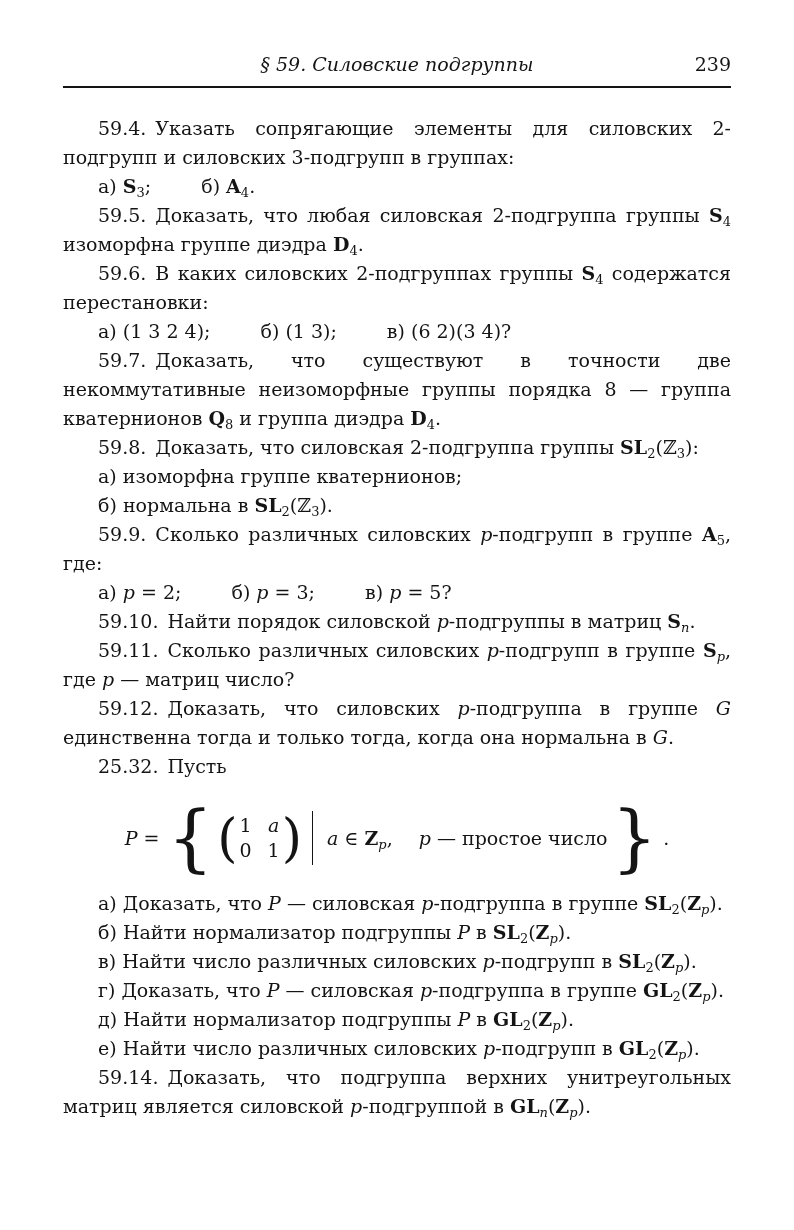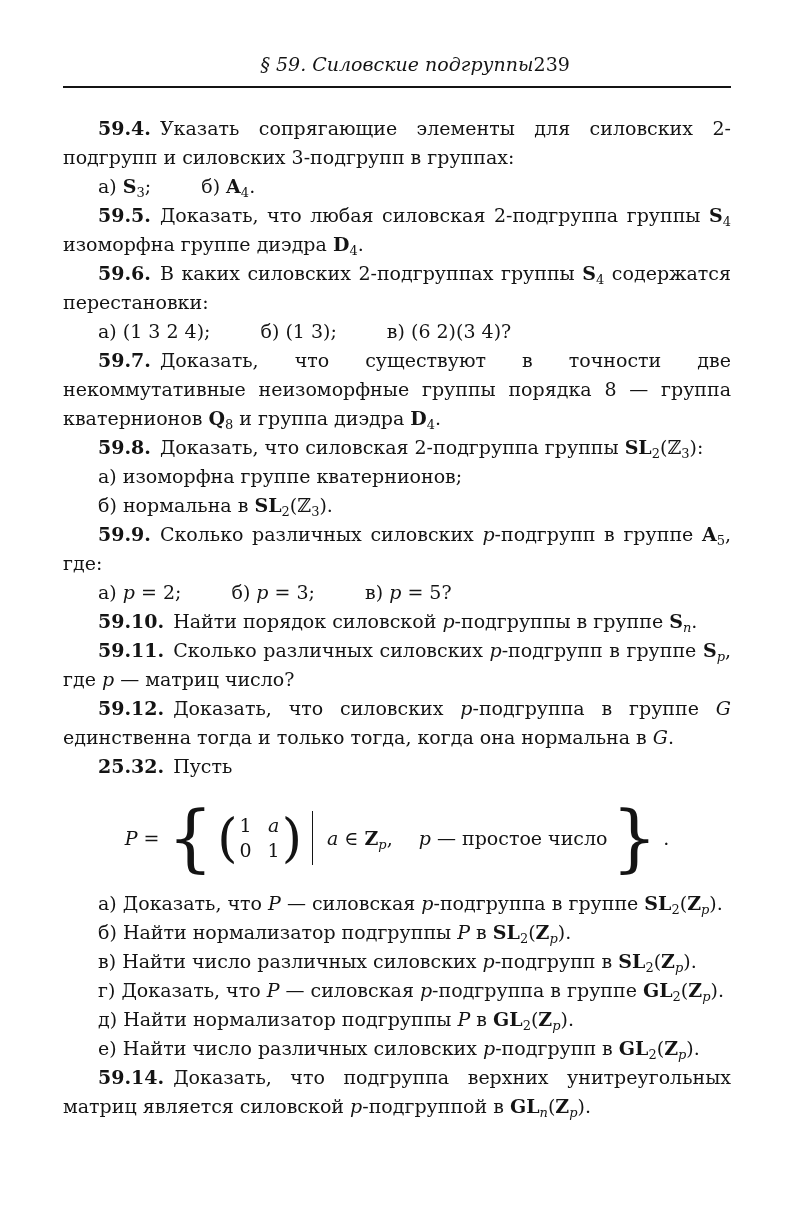--- a/index.html
+++ b/index.html
@@ -8,28 +8,28 @@
     background:#ffffff;color:#141414;
     font-family:"DejaVu Serif","DejaVu Sans",serif;
     font-size:19px;line-height:29px;
     padding:50px 63px 16px 63px;overflow:hidden;
   }
   .page-header{
     display:grid;grid-template-columns:1fr auto 1fr;align-items:baseline;
     border-bottom:2px solid #141414;padding-bottom:7px;
   }
   .htitle{font-style:italic;text-align:center;white-space:nowrap;}
-  .hpage{}
+  .hpage{text-align:right;}
   .content p{margin:0;}
   .problem{margin-top:8px;text-align:justify;text-indent:35px;}
   .problem.first{margin-top:26px;}
   .items-row{margin-top:2px;text-indent:35px;}
   .item-line{margin-top:2px;text-indent:35px;text-align:justify;}
   .item-gap{display:inline-block;width:50px;}
-  .pnum{font-weight:bold;margin-right:9px;}
+  .pnum{font-weight:normal;margin-right:9px;}
   .s-n{}
   .s-b{font-weight:bold;}
   .s-i{font-style:italic;}
   .s-sb,.s-si{font-size:13px;vertical-align:-4px;line-height:0;}
   .s-si{font-style:italic;}
   .formula{
     display:flex;align-items:center;justify-content:center;
     margin:14px 0 8px 0;height:86px;text-indent:0;
   }
   .f-lhs{margin-right:4px;}
@@ -57,21 +57,21 @@
       <p class="items-row"><span><span class="s-n">а) </span><span class="s-b">S</span><span class="s-sb">3</span><span class="s-n">;</span></span><span class="item-gap"></span><span><span class="s-n">б) </span><span class="s-b">A</span><span class="s-sb">4</span><span class="s-n">.</span></span></p>
       <p class="problem"><span class="pnum">59.5.</span><span class="s-n">Доказать, что любая силовская 2-подгруппа группы </span><span class="s-b">S</span><span class="s-sb">4</span><span class="s-n"> изоморфна группе диэдра </span><span class="s-b">D</span><span class="s-sb">4</span><span class="s-n">.</span></p>
       <p class="problem"><span class="pnum">59.6.</span><span class="s-n">В каких силовских 2-подгруппах группы </span><span class="s-b">S</span><span class="s-sb">4</span><span class="s-n"> содержатся перестановки:</span></p>
       <p class="items-row"><span><span class="s-n">а) (1 3 2 4);</span></span><span class="item-gap"></span><span><span class="s-n">б) (1 3);</span></span><span class="item-gap"></span><span><span class="s-n">в) (6 2)(3 4)?</span></span></p>
       <p class="problem"><span class="pnum">59.7.</span><span class="s-n">Доказать, что существуют в точности две некоммутативные неизоморфные группы порядка 8 — группа кватернионов </span><span class="s-b">Q</span><span class="s-sb">8</span><span class="s-n"> и группа диэдра </span><span class="s-b">D</span><span class="s-sb">4</span><span class="s-n">.</span></p>
       <p class="problem"><span class="pnum">59.8.</span><span class="s-n">Доказать, что силовская 2-подгруппа группы </span><span class="s-b">SL</span><span class="s-sb">2</span><span class="s-n">(ℤ</span><span class="s-sb">3</span><span class="s-n">):</span></p>
       <p class="item-line"><span class="s-n">а) изоморфна группе кватернионов;</span></p>
       <p class="item-line"><span class="s-n">б) нормальна в </span><span class="s-b">SL</span><span class="s-sb">2</span><span class="s-n">(ℤ</span><span class="s-sb">3</span><span class="s-n">).</span></p>
       <p class="problem"><span class="pnum">59.9.</span><span class="s-n">Сколько различных силовских </span><span class="s-i">p</span><span class="s-n">-подгрупп в группе </span><span class="s-b">A</span><span class="s-sb">5</span><span class="s-n">, где:</span></p>
       <p class="items-row"><span><span class="s-n">а) </span><span class="s-i">p</span><span class="s-n"> = 2;</span></span><span class="item-gap"></span><span><span class="s-n">б) </span><span class="s-i">p</span><span class="s-n"> = 3;</span></span><span class="item-gap"></span><span><span class="s-n">в) </span><span class="s-i">p</span><span class="s-n"> = 5?</span></span></p>
-      <p class="problem"><span class="pnum">59.10.</span><span class="s-n">Найти порядок силовской </span><span class="s-i">p</span><span class="s-n">-подгруппы в группе </span><span class="s-b">S</span><span class="s-si">n</span><span class="s-n">.</span></p>
+      <p class="problem"><span class="pnum">59.10.</span><span class="s-n">Найти порядок силовской </span><span class="s-i">p</span><span class="s-n">-подгруппы в матриц </span><span class="s-b">S</span><span class="s-si">n</span><span class="s-n">.</span></p>
       <p class="problem"><span class="pnum">59.11.</span><span class="s-n">Сколько различных силовских </span><span class="s-i">p</span><span class="s-n">-подгрупп в группе </span><span class="s-b">S</span><span class="s-si">p</span><span class="s-n">, где </span><span class="s-i">p</span><span class="s-n"> — матриц число?</span></p>
       <p class="problem"><span class="pnum">59.12.</span><span class="s-n">Доказать, что силовских </span><span class="s-i">p</span><span class="s-n">-подгруппа в группе </span><span class="s-i">G</span><span class="s-n"> единственна тогда и только тогда, когда она нормальна в </span><span class="s-i">G</span><span class="s-n">.</span></p>
       <p class="problem"><span class="pnum">25.32.</span><span class="s-n">Пусть</span></p>
       <div class="formula">
         <span class="f-lhs"><span class="s-i">P</span><span class="s-n"> = </span></span>
         <span class="f-brace">{</span>
         <span class="f-paren">(</span>
         <span class="f-matrix">
           <span class="s-n">1</span>
           <span class="s-i">a</span>

